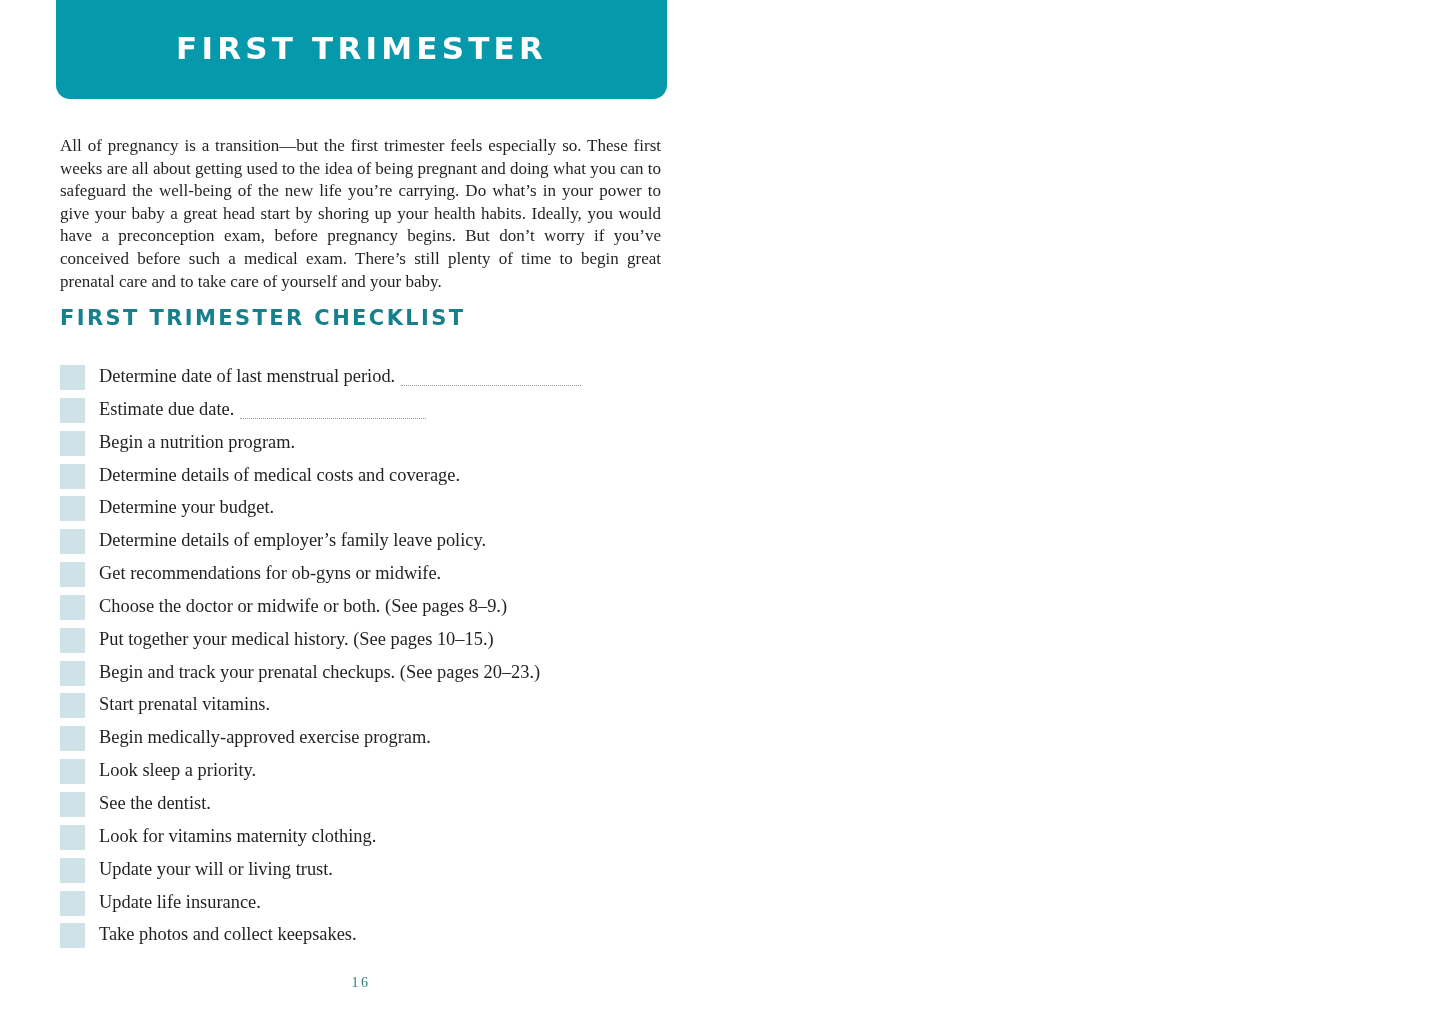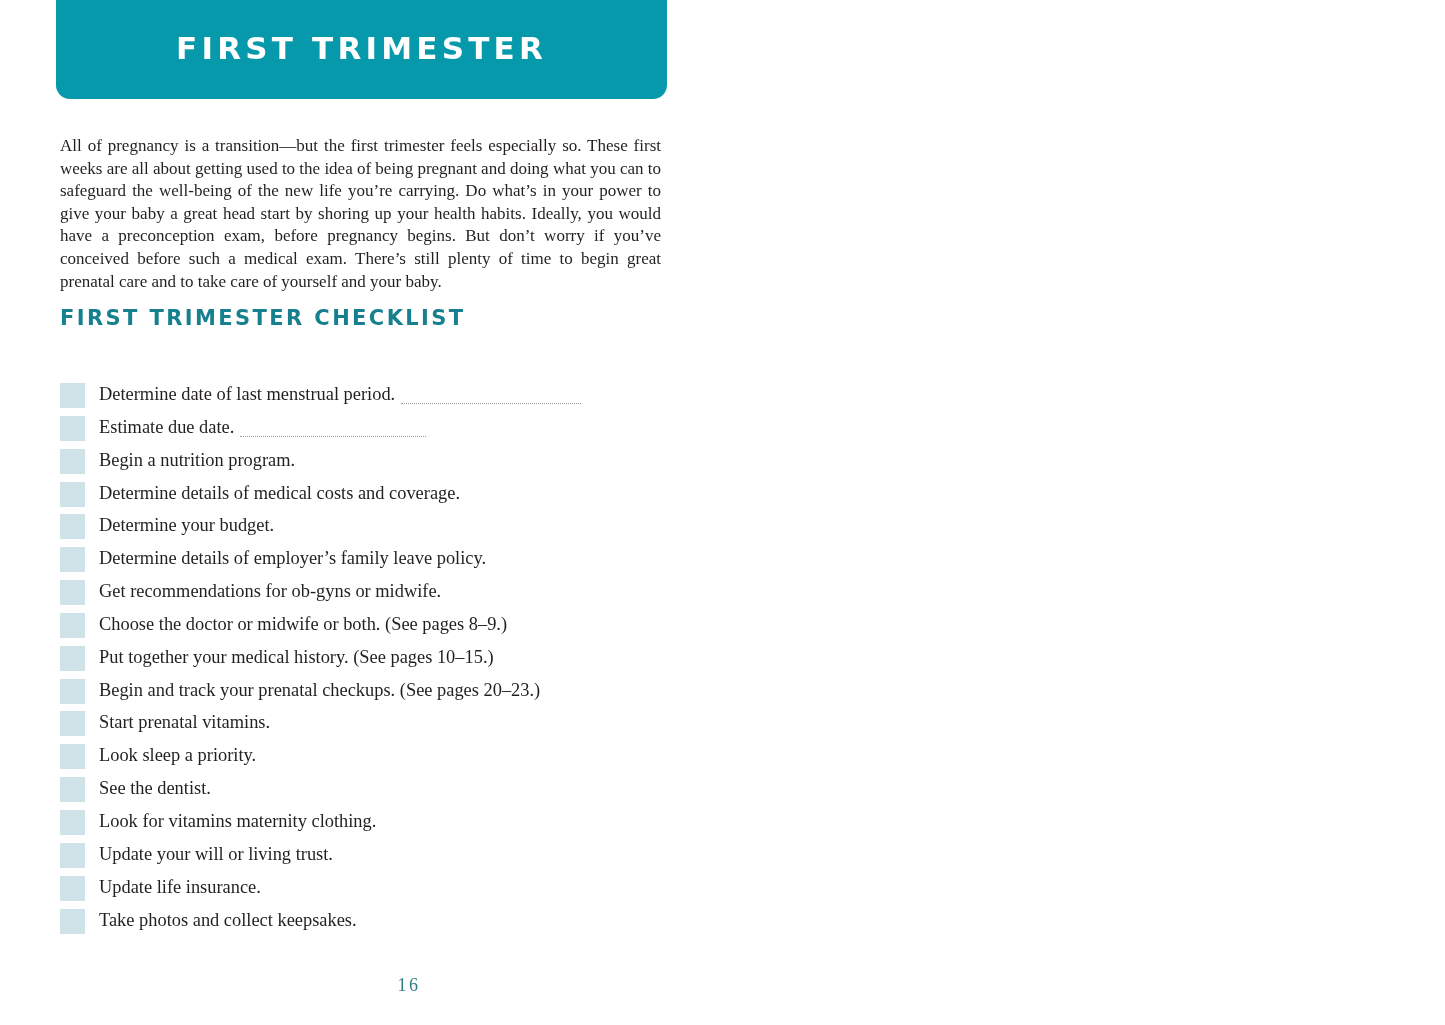--- a/index.html
+++ b/index.html
@@ -79,21 +79,21 @@
   }
   .checklist-heading {
     position: absolute;
     left: 60px;
     top: 308px;
   }
 
   .checklist {
     position: absolute;
     left: 60px;
-    top: 382px;
+    top: 364px;
     width: 610px;
     list-style: none;
     margin: 0;
     padding: 0;
   }
   .check-item {
     position: relative;
     height: 32.85px;
     display: flex;
     align-items: flex-start;
@@ -120,25 +120,24 @@
     height: 1px;
     border-bottom: 1px dotted #9b9b9b;
   }
   .fill-rule.w-long  { width: 180px; }
   .fill-rule.w-short { width: 186px; }
 
   
   .folio {
     position: absolute;
     top: 975px;
-    font-size: 18px;
+    font-size: 14px;
     letter-spacing: 2.5px;
     color: #2f7f84;
     font-family: "Liberation Serif", serif;
-    padding-left: 48px;
   }
   .folio-left  { left: 0;    width: 722px; text-align: center; }
 </style>
 </head>
 <body>
 
 <div class="spread">
 
   <div class="page page-left">
 
@@ -192,20 +191,24 @@
         <li class="check-item">
           <span class="checkbox"></span>
           <span class="check-text">Begin and track your prenatal checkups. (See pages 20–23.)</span>
         </li>
         <li class="check-item">
           <span class="checkbox"></span>
           <span class="check-text">Start prenatal vitamins.</span>
         </li>
         <li class="check-item">
           <span class="checkbox"></span>
+          <span class="check-text">Begin medically-approved exercise program.</span>
+        </li>
+        <li class="check-item">
+          <span class="checkbox"></span>
           <span class="check-text">Look sleep a priority.</span>
         </li>
         <li class="check-item">
           <span class="checkbox"></span>
           <span class="check-text">See the dentist.</span>
         </li>
         <li class="check-item">
           <span class="checkbox"></span>
           <span class="check-text">Look for vitamins maternity clothing.</span>
         </li>

